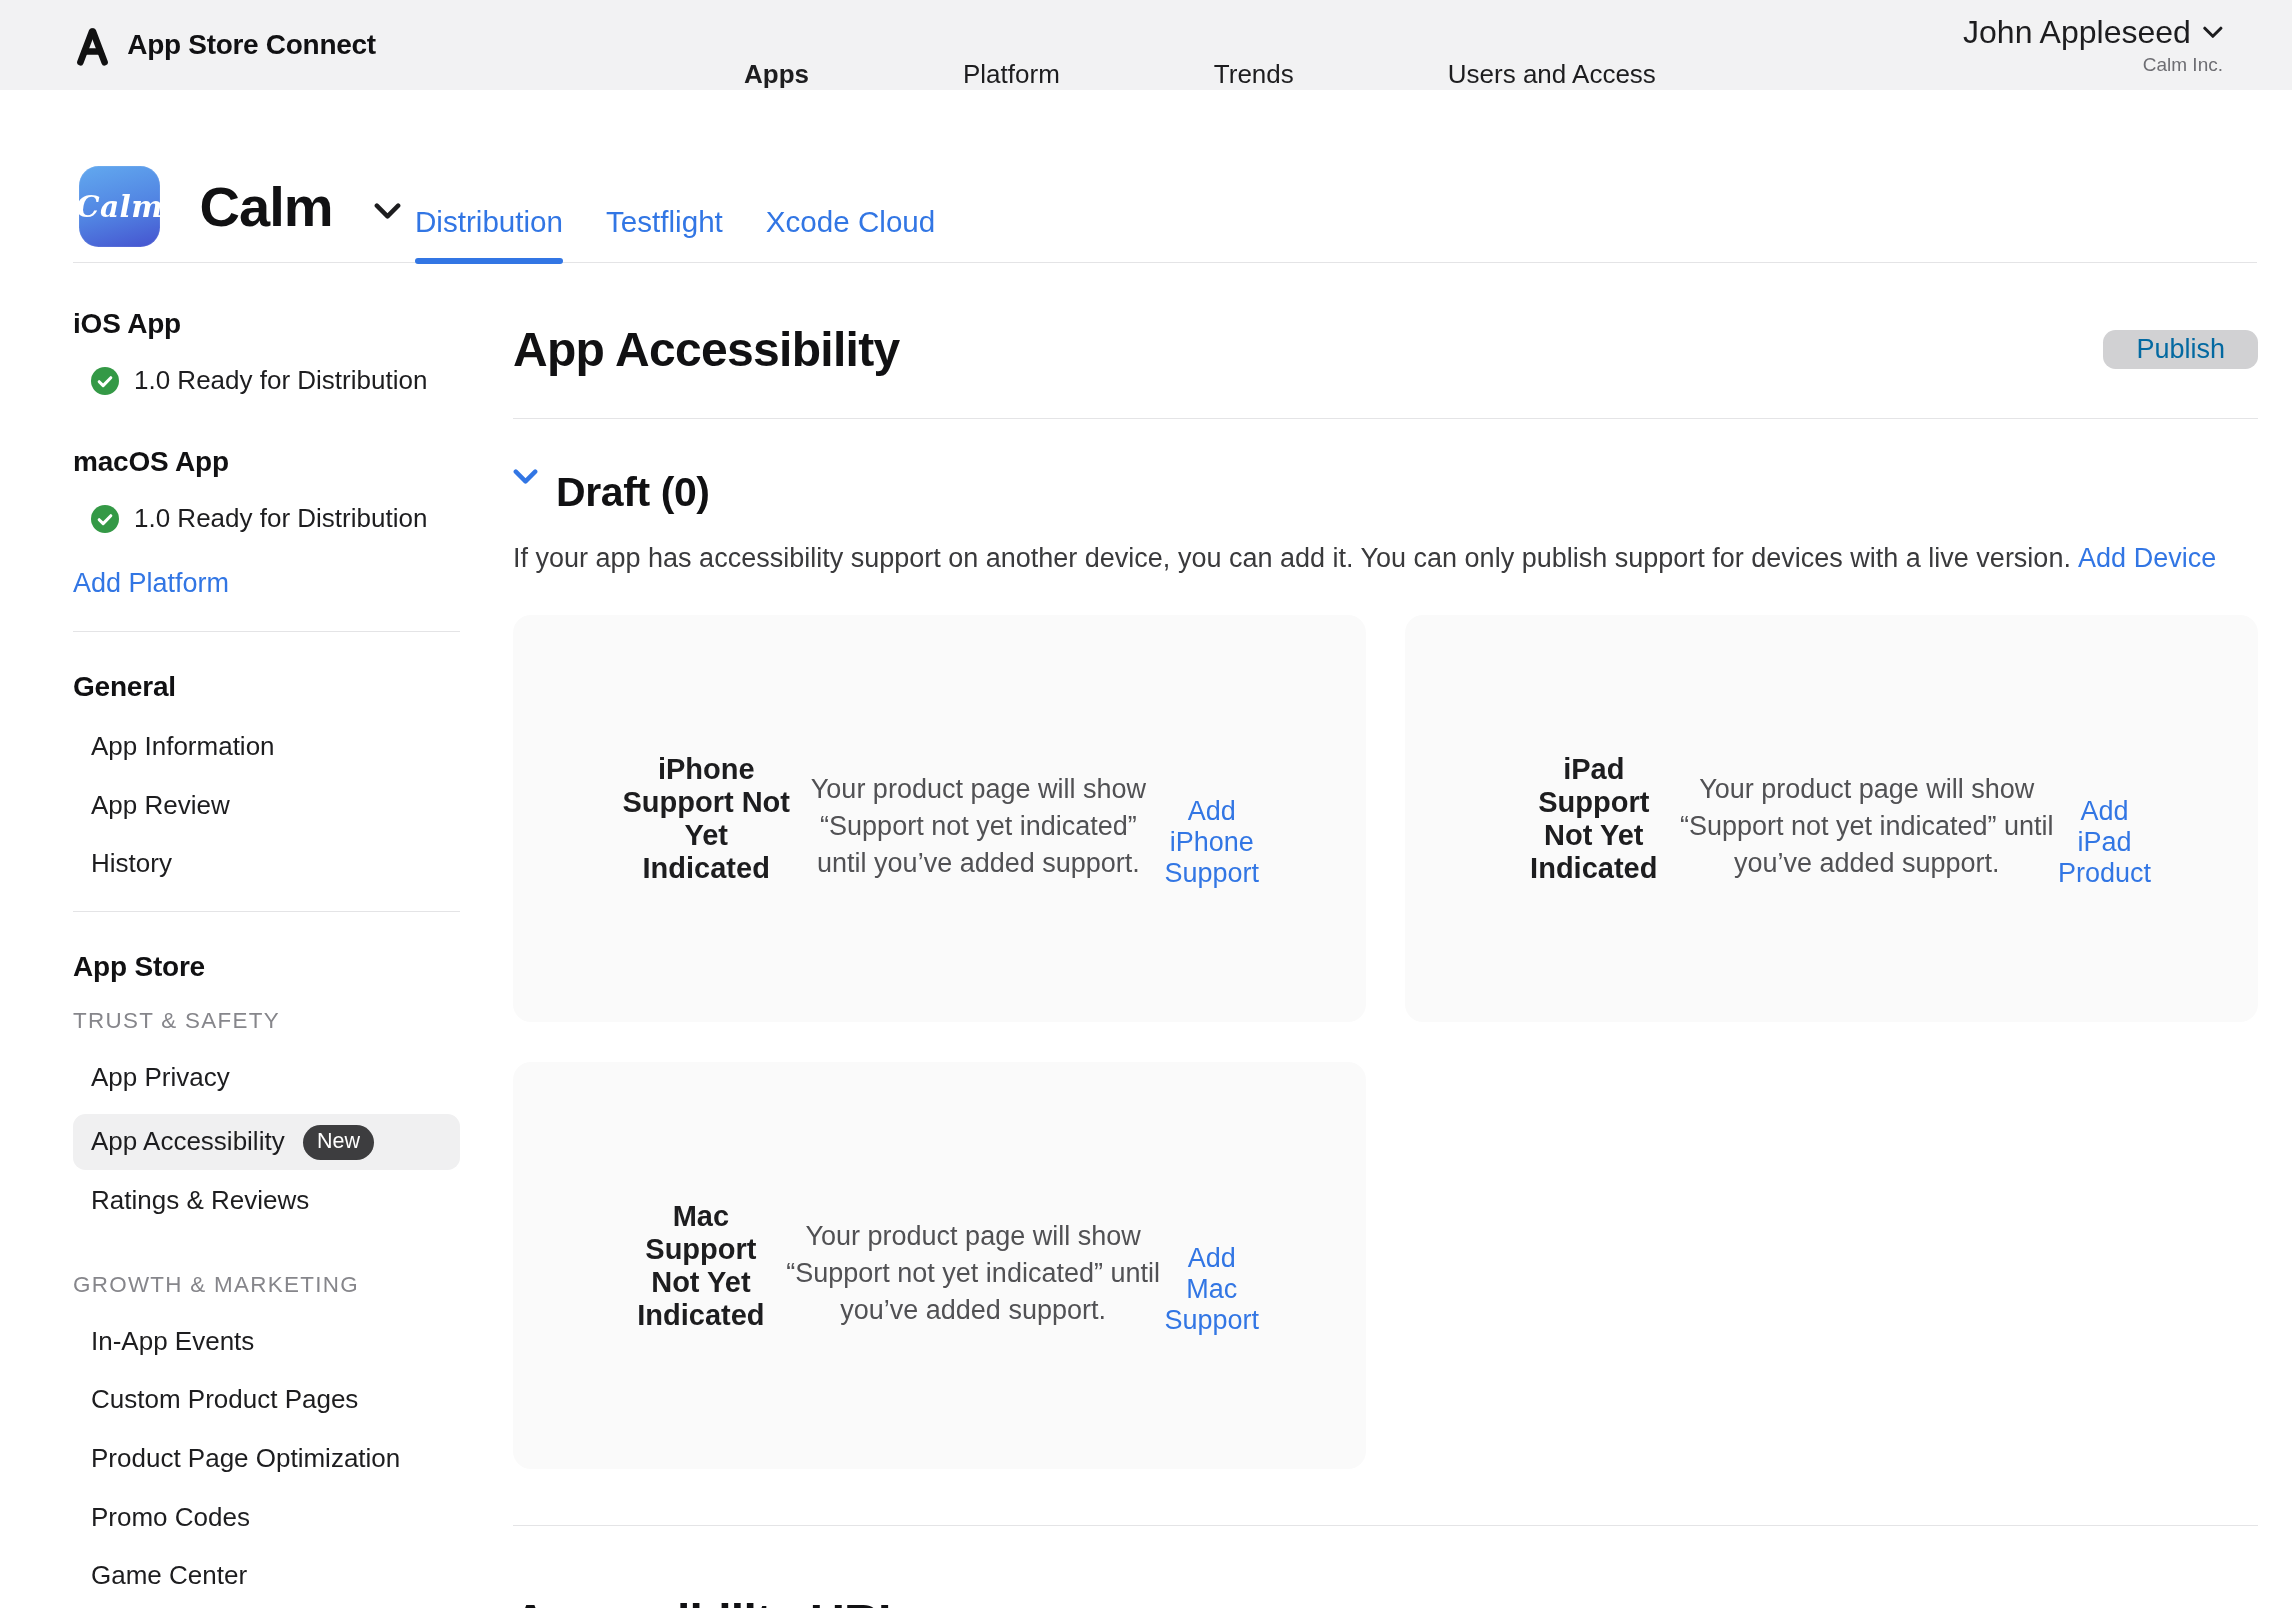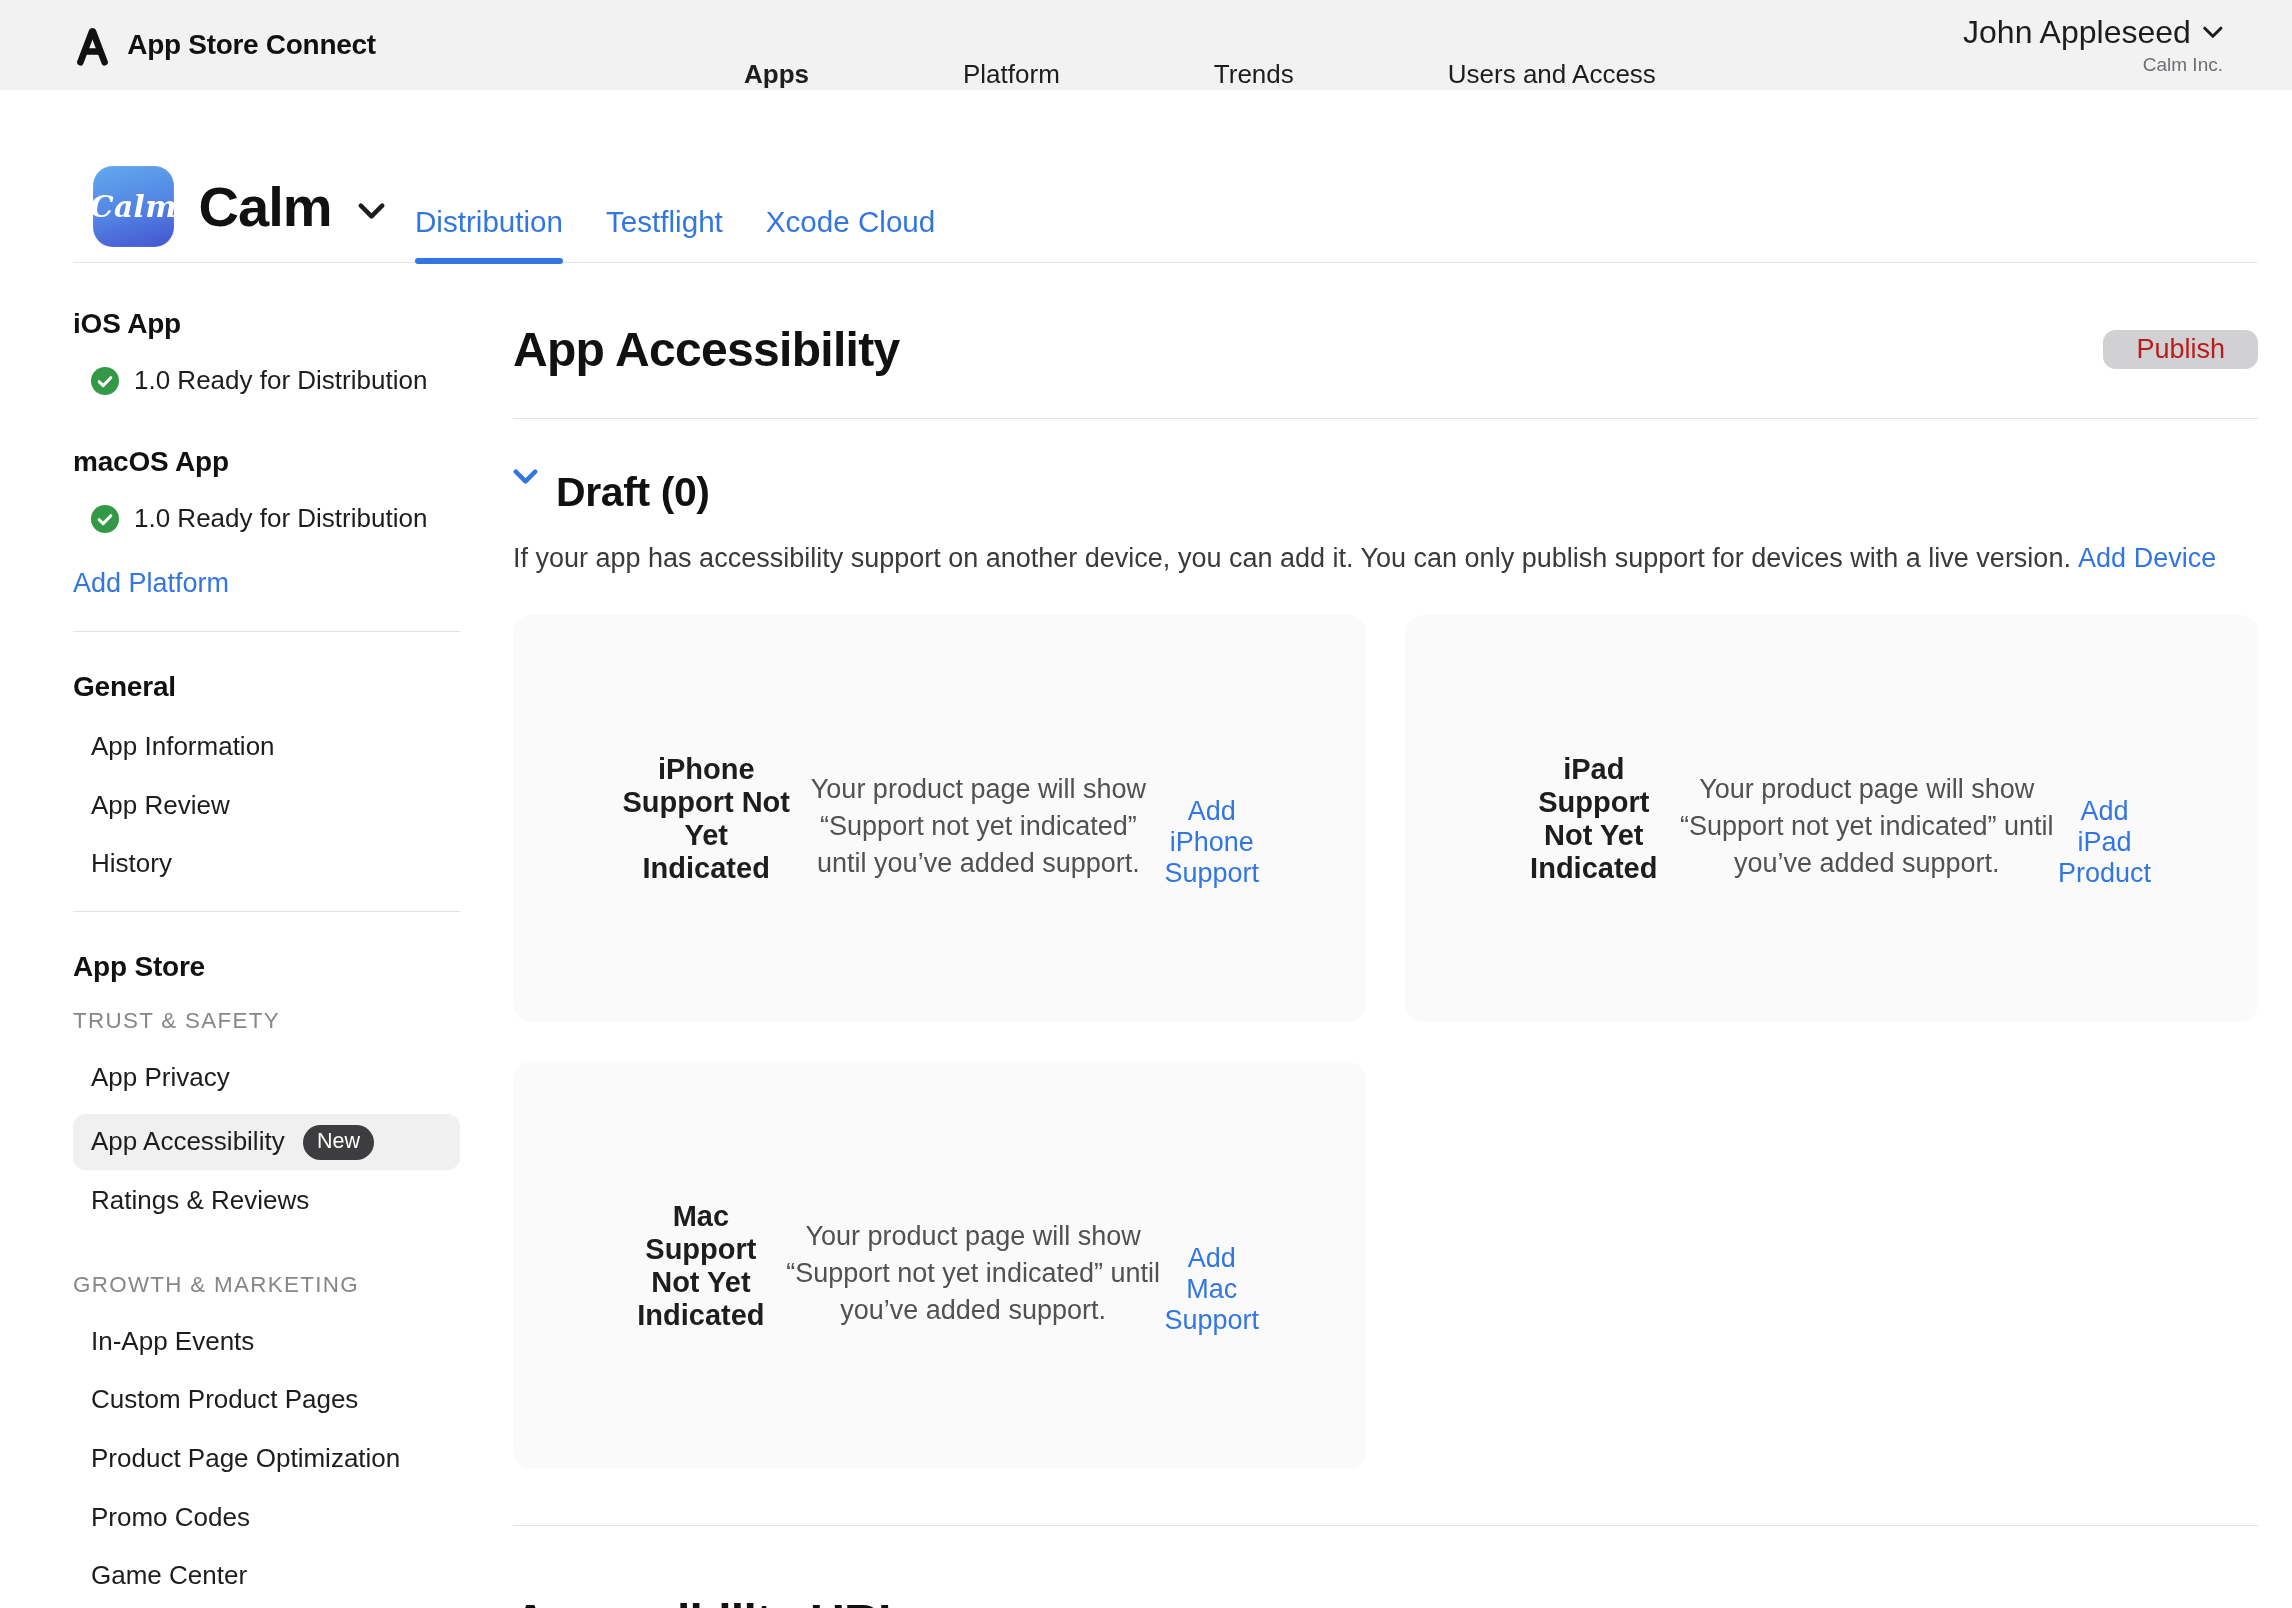--- a/index.html
+++ b/index.html
@@ -27,21 +27,21 @@
   .brand-text{font-size:28px;font-weight:700;letter-spacing:-0.3px;color:var(--ink);}
   .nav-items{position:absolute;left:744px;top:0;height:90px;display:flex;align-items:flex-end;gap:154px;}
   .nav-item{font-size:26px;color:var(--ink2);cursor:pointer;white-space:nowrap;}
   .nav-item.active{font-weight:700;}
   .account{position:absolute;right:70px;top:0;height:90px;display:flex;flex-direction:column;justify-content:center;align-items:flex-end;cursor:pointer;}
   .account-name{display:flex;align-items:center;gap:12.5px;font-size:32px;color:var(--ink2);}
   .account-org{font-size:19px;color:var(--gray);margin-top:3.6px;}
 
   
   .app-header{margin:0 36px 0 73px;height:173px;position:relative;border-bottom:1.8px solid var(--divider);}
-  .app-identity{position:absolute;left:20px;top:76px;display:flex;align-items:center;gap:19px;}
+  .app-identity{position:absolute;left:6px;top:76px;display:flex;align-items:center;gap:34px;}
   .app-icon{width:81px;height:81px;border-radius:19.7px;flex:none;
     background:linear-gradient(165deg,#62a9ef 0%,#5183e2 55%,#4553cf 100%);
     display:flex;align-items:center;justify-content:center;
     font-family:"DejaVu Serif",serif;font-style:italic;font-weight:700;
     color:#fff;font-size:29.6px;letter-spacing:0.4px;box-shadow:inset 0 0 0 0.9px rgba(255,255,255,.08);}
   .app-name{font-size:56px;font-weight:700;letter-spacing:-0.9px;color:var(--ink);margin-left:5.4px;}
   .app-chevron{margin-left:7.2px;margin-top:9px;}
   .tabs{position:absolute;left:342px;bottom:-1.8px;display:flex;gap:43px;}
   .tab{font-size:29.6px;line-height:30px;color:var(--accent);padding-bottom:27px;position:relative;cursor:pointer;white-space:nowrap;}
   .tab.active::after{content:"";position:absolute;left:0;right:0;bottom:0;height:6.3px;border-radius:3.6px;background:var(--accent);}
@@ -67,21 +67,21 @@
   .group-label.growth{margin-top:56px;}
   .side-item{margin-left:18px;margin-top:29px;font-size:26px;line-height:29.6px;color:var(--ink2);cursor:pointer;}
   .side-item.selected-row{margin-left:0;margin-top:21.5px;padding:10.7px 18px;background:var(--selected-bg);
     border-radius:12.5px;display:flex;align-items:center;gap:18px;}
   .side-item.after-selected{margin-top:16px;}
   .badge{background:var(--badge-bg);color:#fff;font-size:21.5px;line-height:21.5px;padding:6.3px 14.3px 7.2px;border-radius:895px;flex:none;}
 
   
   .main-header{display:flex;justify-content:space-between;align-items:center;margin-top:59px;}
   .page-title{font-size:48px;font-weight:700;letter-spacing:-0.7px;color:var(--ink);}
-  .publish-btn{background:var(--disabled-btn);color:#b91c1c;font-size:27px;border:none;border-radius:12.5px;
+  .publish-btn{background:var(--disabled-btn);color:#0369a1;font-size:27px;border:none;border-radius:12.5px;
     padding:4px 33px;cursor:default;font-family:inherit;}
   .main-divider{border:none;border-top:1.8px solid var(--divider);margin-top:41px;}
   .draft-header{margin-top:50px;display:flex;gap:18px;cursor:pointer;width:max-content;}
   .draft-title{font-size:41px;font-weight:700;letter-spacing:-0.4px;color:var(--ink);}
   .draft-desc{margin-top:27px;font-size:27px;color:#3a3a3c;}
   .draft-desc a{color:var(--accent);margin-left:7.2px;}
   .cards{margin-top:41px;display:grid;grid-template-columns:1fr 1fr;column-gap:39px;row-gap:40px;}
   .card{height:407px;background:var(--card-bg);border-radius:18px;display:flex;flex-direction:row;
     align-items:center;justify-content:center;text-align:center;padding:0 107px;}
   .card.empty{background:transparent;}

